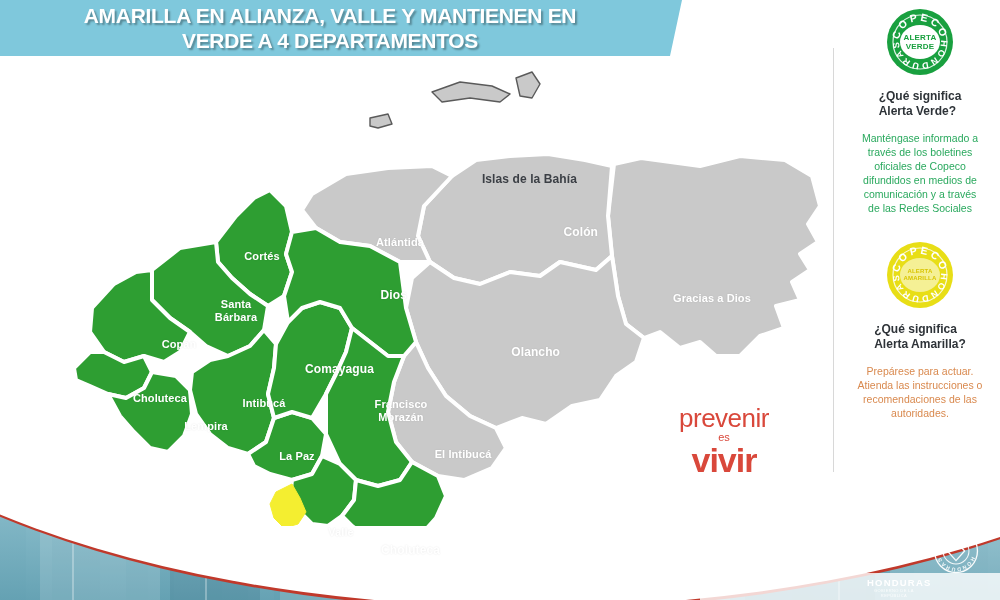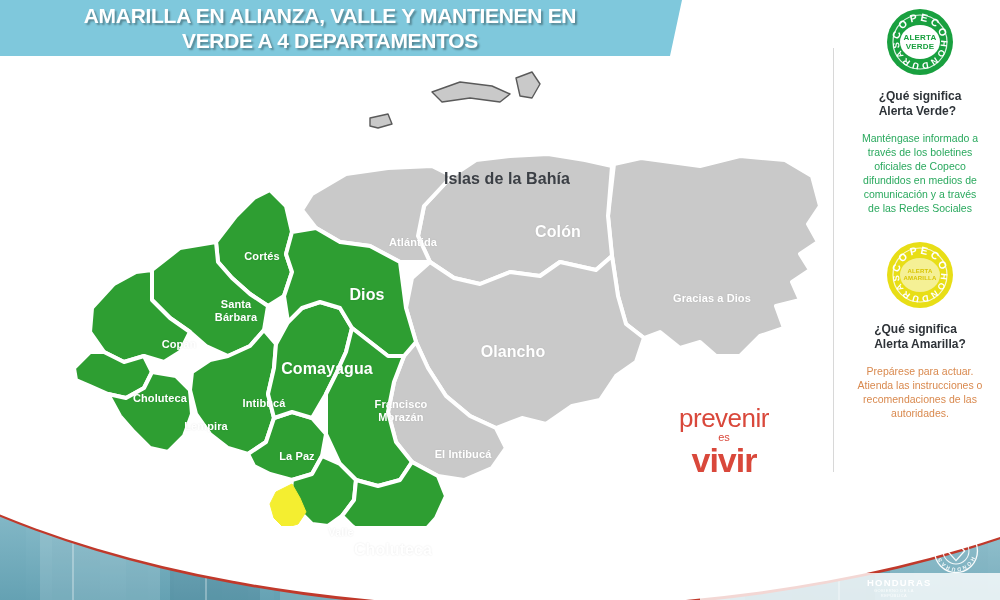--- a/index.html
+++ b/index.html
@@ -58,21 +58,21 @@
   .map-wrap{position:absolute;left:40px;top:56px;width:790px;height:470px;z-index:3;}
   .map-wrap svg{display:block;width:100%;height:100%;}
 
   .map-label{
     position:absolute;color:#ffffff;font-weight:bold;text-align:center;
     font-size:11px;line-height:12.5px;letter-spacing:.1px;
     font-family:"Liberation Sans", sans-serif;pointer-events:none;
     text-shadow:0 0 2px rgba(0,0,0,.10);
   }
   .map-label.dark{color:#3b3f45;text-shadow:none;}
-  .map-label.big{font-size:16px;line-height:14px;}
+  .map-label.big{font-size:12px;line-height:14px;text-align:right;}
 
   
   .v-divider{
     position:absolute;left:833px;top:48px;width:1px;height:424px;
     background:#d8d8d8;z-index:4;
   }
 
   
   .sidebar{position:absolute;left:846px;top:8px;width:148px;height:470px;z-index:5;
            display:flex;flex-direction:column;align-items:center;}
@@ -217,21 +217,21 @@
     <div class="map-label" style="left:74px;top:336px;width:92px;"><span>Choluteca</span></div>
     <div class="map-label" style="left:126px;top:364px;width:80px;"><span>Lempira</span></div>
     <div class="map-label" style="left:184px;top:341px;width:80px;"><span>Intibucá</span></div>
     <div class="map-label" style="left:217px;top:394px;width:80px;"><span>La Paz</span></div>
     <div class="map-label big" style="left:240px;top:306px;width:94px;"><span>Comayagua</span></div>
     <div class="map-label big" style="left:287px;top:232px;width:80px;"><span>Dios</span></div>
     <div class="map-label" style="left:314px;top:342px;width:94px;">Francisco<br>Morazán</div>
     <div class="map-label" style="left:261px;top:455px;width:80px;margin-top:15px;"><span>Valle</span></div>
     <div class="map-label big" style="left:306px;top:487px;width:94px;"><span>Choluteca</span></div>
 
-    <div class="map-label" style="left:333px;top:180px;width:80px;"><span>Atlántida</span></div>
+    <div class="map-label" style="left:320px;top:180px;width:80px;"><span>Atlántida</span></div>
     <div class="map-label big" style="left:478px;top:169px;width:80px;"><span>Colón</span></div>
     <div class="map-label" style="left:614px;top:236px;width:116px;"><span>Gracias a Dios</span></div>
     <div class="map-label big" style="left:426px;top:289px;width:94px;"><span>Olancho</span></div>
     <div class="map-label" style="left:376px;top:392px;width:94px;"><span>El Intibucá</span></div>
 
     <div class="map-label dark big" style="left:397px;top:116px;width:140px;"><span>Islas de la Bahía</span></div>
   </div>
 
   <div class="header-bar"></div>
   <div class="header-title">

